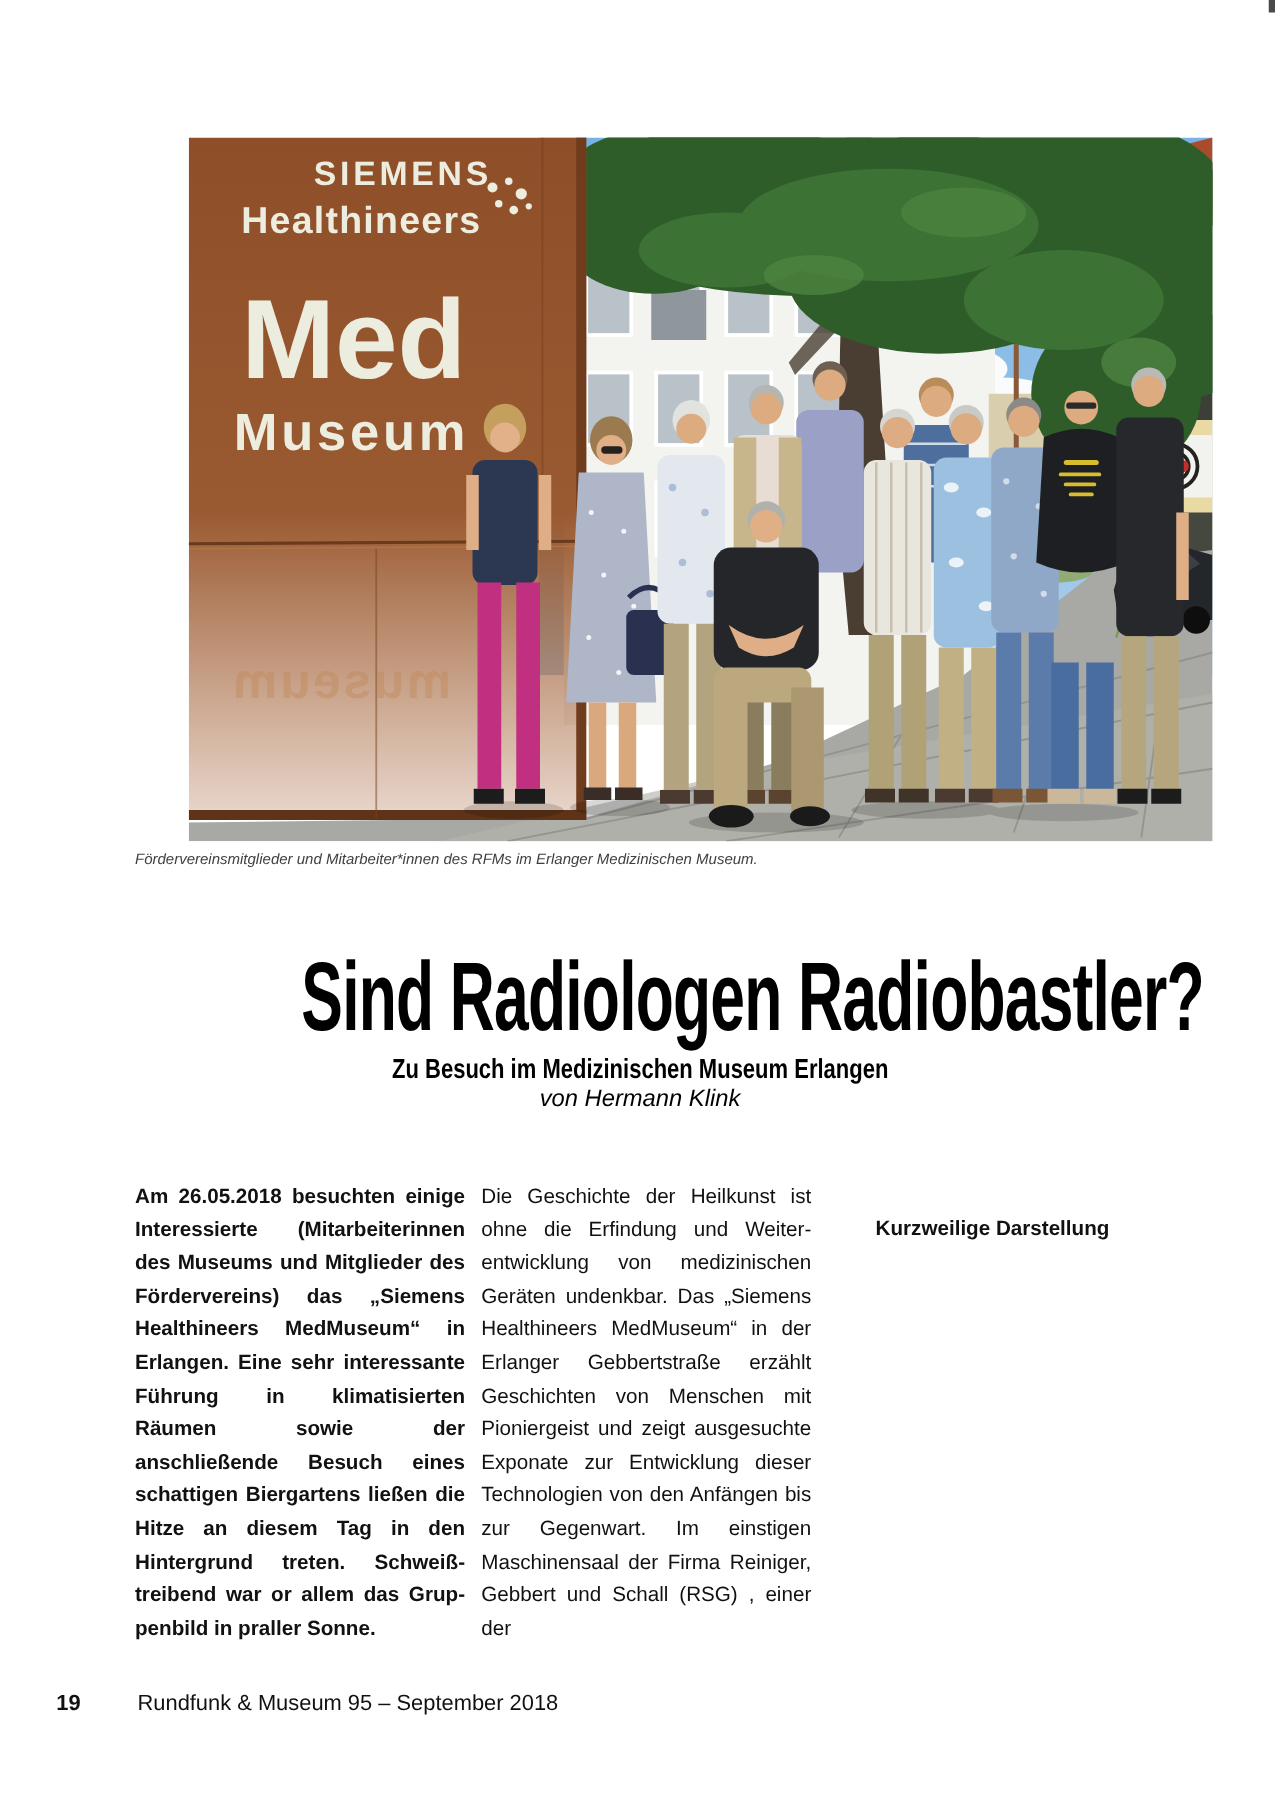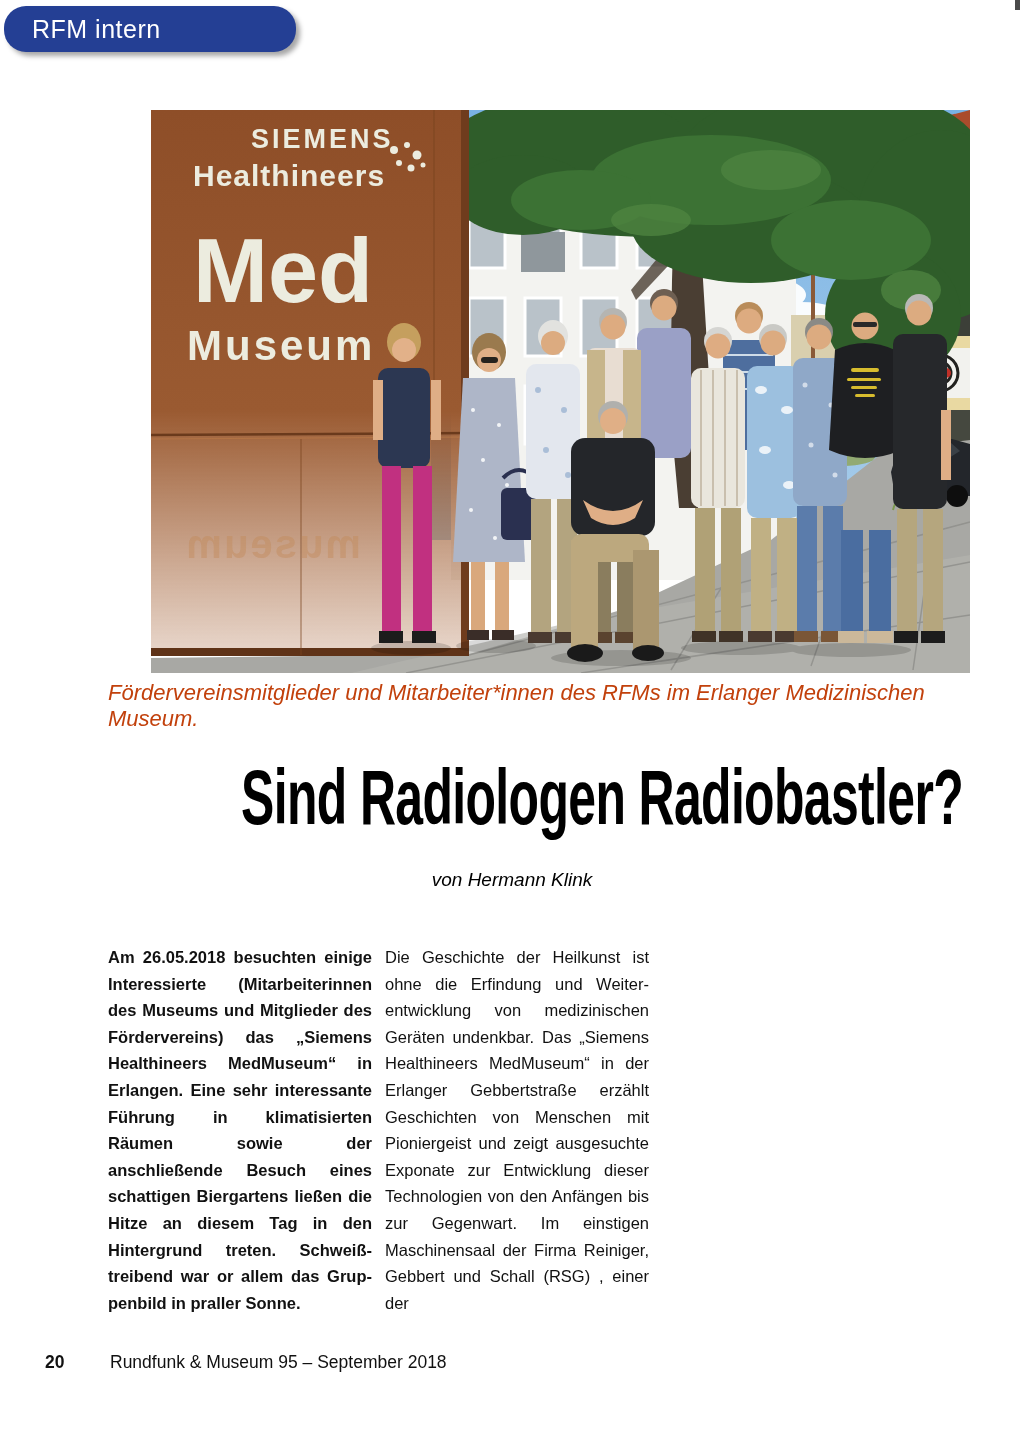--- a/index.html
+++ b/index.html
@@ -15,21 +15,21 @@
     box-shadow:4px 4px 5px rgba(0,0,0,0.35);
     display:flex; align-items:center; padding-left:28px; box-sizing:border-box;
   }
   .header-pill span { color:#fff; font-size:25px; letter-spacing:0.5px; }
   .scan-artifact { position:absolute; right:4px; top:0; width:5px; height:10px; background:#4a4a4a; }
   
   .photo { position:absolute; left:108px; top:110px; width:819px; height:563px;padding-left:43px; }
   .photo svg { display:block; width:100%; height:100%; }
   .caption {
     position:absolute; left:108px; top:680px; width:819px;
-    font-style:italic; font-size:22px; color:#c2410c;
+    font-style:italic; font-size:12px; color:#404040;
   }
   
   .title { position:absolute; left:0; top:758px; width:100%; text-align:center; margin:0;padding-left:38px; }
   .title span {
     display:inline-block; white-space:nowrap; transform:scaleX(0.64); transform-origin:center;
     font-size:78px; font-weight:bold; letter-spacing:-1px; color:#000; line-height:1;
   }
   .subtitle { position:absolute; left:0; top:841px; width:100%; text-align:center; margin:0; }
   .subtitle span {
     display:inline-block; white-space:nowrap; transform:scaleX(0.8); transform-origin:center;
@@ -54,23 +54,20 @@
   
   .footer { position:absolute; left:0; top:1352px; width:1024px; font-size:17.5px; }
   .footer .pagenum { position:absolute; left:45px; font-weight:bold; }
   .footer .journal { position:absolute; left:110px; }
 </style>
 </head>
 <body>
 
 <div class="page">
 
-  <div class="header-pill">
-    <span>RFM intern</span>
-  </div>
   <div class="scan-artifact"></div>
 
   <figure class="photo" style="margin:0;">
     <svg viewBox="0 0 819 563" preserveAspectRatio="none">
       <defs>
         <linearGradient id="rust" x1="0" y1="0" x2="0" y2="1">
           <stop offset="0" stop-color="#8e4e28"></stop>
           <stop offset="0.55" stop-color="#9a5a31"></stop>
           <stop offset="1" stop-color="#a4603440" stop-opacity="1"></stop>
           <stop offset="1" stop-color="#a25e33"></stop>
@@ -373,31 +370,35 @@
         </g>
       </g>
     </svg>
   </figure>
 
   <div class="caption">Fördervereinsmitglieder und Mitarbeiter*innen des RFMs im Erlanger Medizinischen Museum.</div>
 
   <h1 class="title">
     <span>Sind Radiologen Radiobastler?</span>
   </h1>
+  <h2 class="subtitle">
+    <span>Zu Besuch im Medizinischen Museum Erlangen</span>
+  </h2>
   <div class="byline">von Hermann Klink</div>
 
   <div class="columns">
     <div class="col col-bold">
       <p>Am 26.05.2018 besuchten ei­nige Interessierte (Mitarbei­terinnen des Museums und Mitglieder des Fördervereins) das „Siemens Healthineers MedMuseum“ in Erlangen. Eine sehr interessante Führung in klimatisierten Räumen sowie der anschließende Besuch eines schattigen Biergartens ließen die Hitze an diesem Tag in den Hintergrund treten. Schweiß­treibend war or allem das Grup­penbild in praller Sonne.</p>
     </div>
     <div class="col">
       <p>Die Geschichte der Heilkunst ist ohne die Erfindung und Weiter­entwicklung von medizinischen Geräten undenkbar. Das „Sie­mens Healthineers MedMuse­um“ in der Erlanger Gebbert­straße erzählt Geschichten von Menschen mit Pioniergeist und zeigt ausgesuchte Exponate zur Entwicklung dieser Technologien von den Anfängen bis zur Gegen­wart. Im einstigen Maschinen­saal der Firma Reiniger, Gebbert und Schall (RSG) , einer der</p>
     </div>
     <div class="col">
+      <h4>Kurzweilige Darstellung</h4>
     </div>
   </div>
 
   <div class="footer">
-    <span class="pagenum">20</span>
+    <span class="pagenum">19</span>
     <span class="journal">Rundfunk &amp; Museum 95 – September 2018</span>
   </div>
 
 </div>
 
 </body></html>

